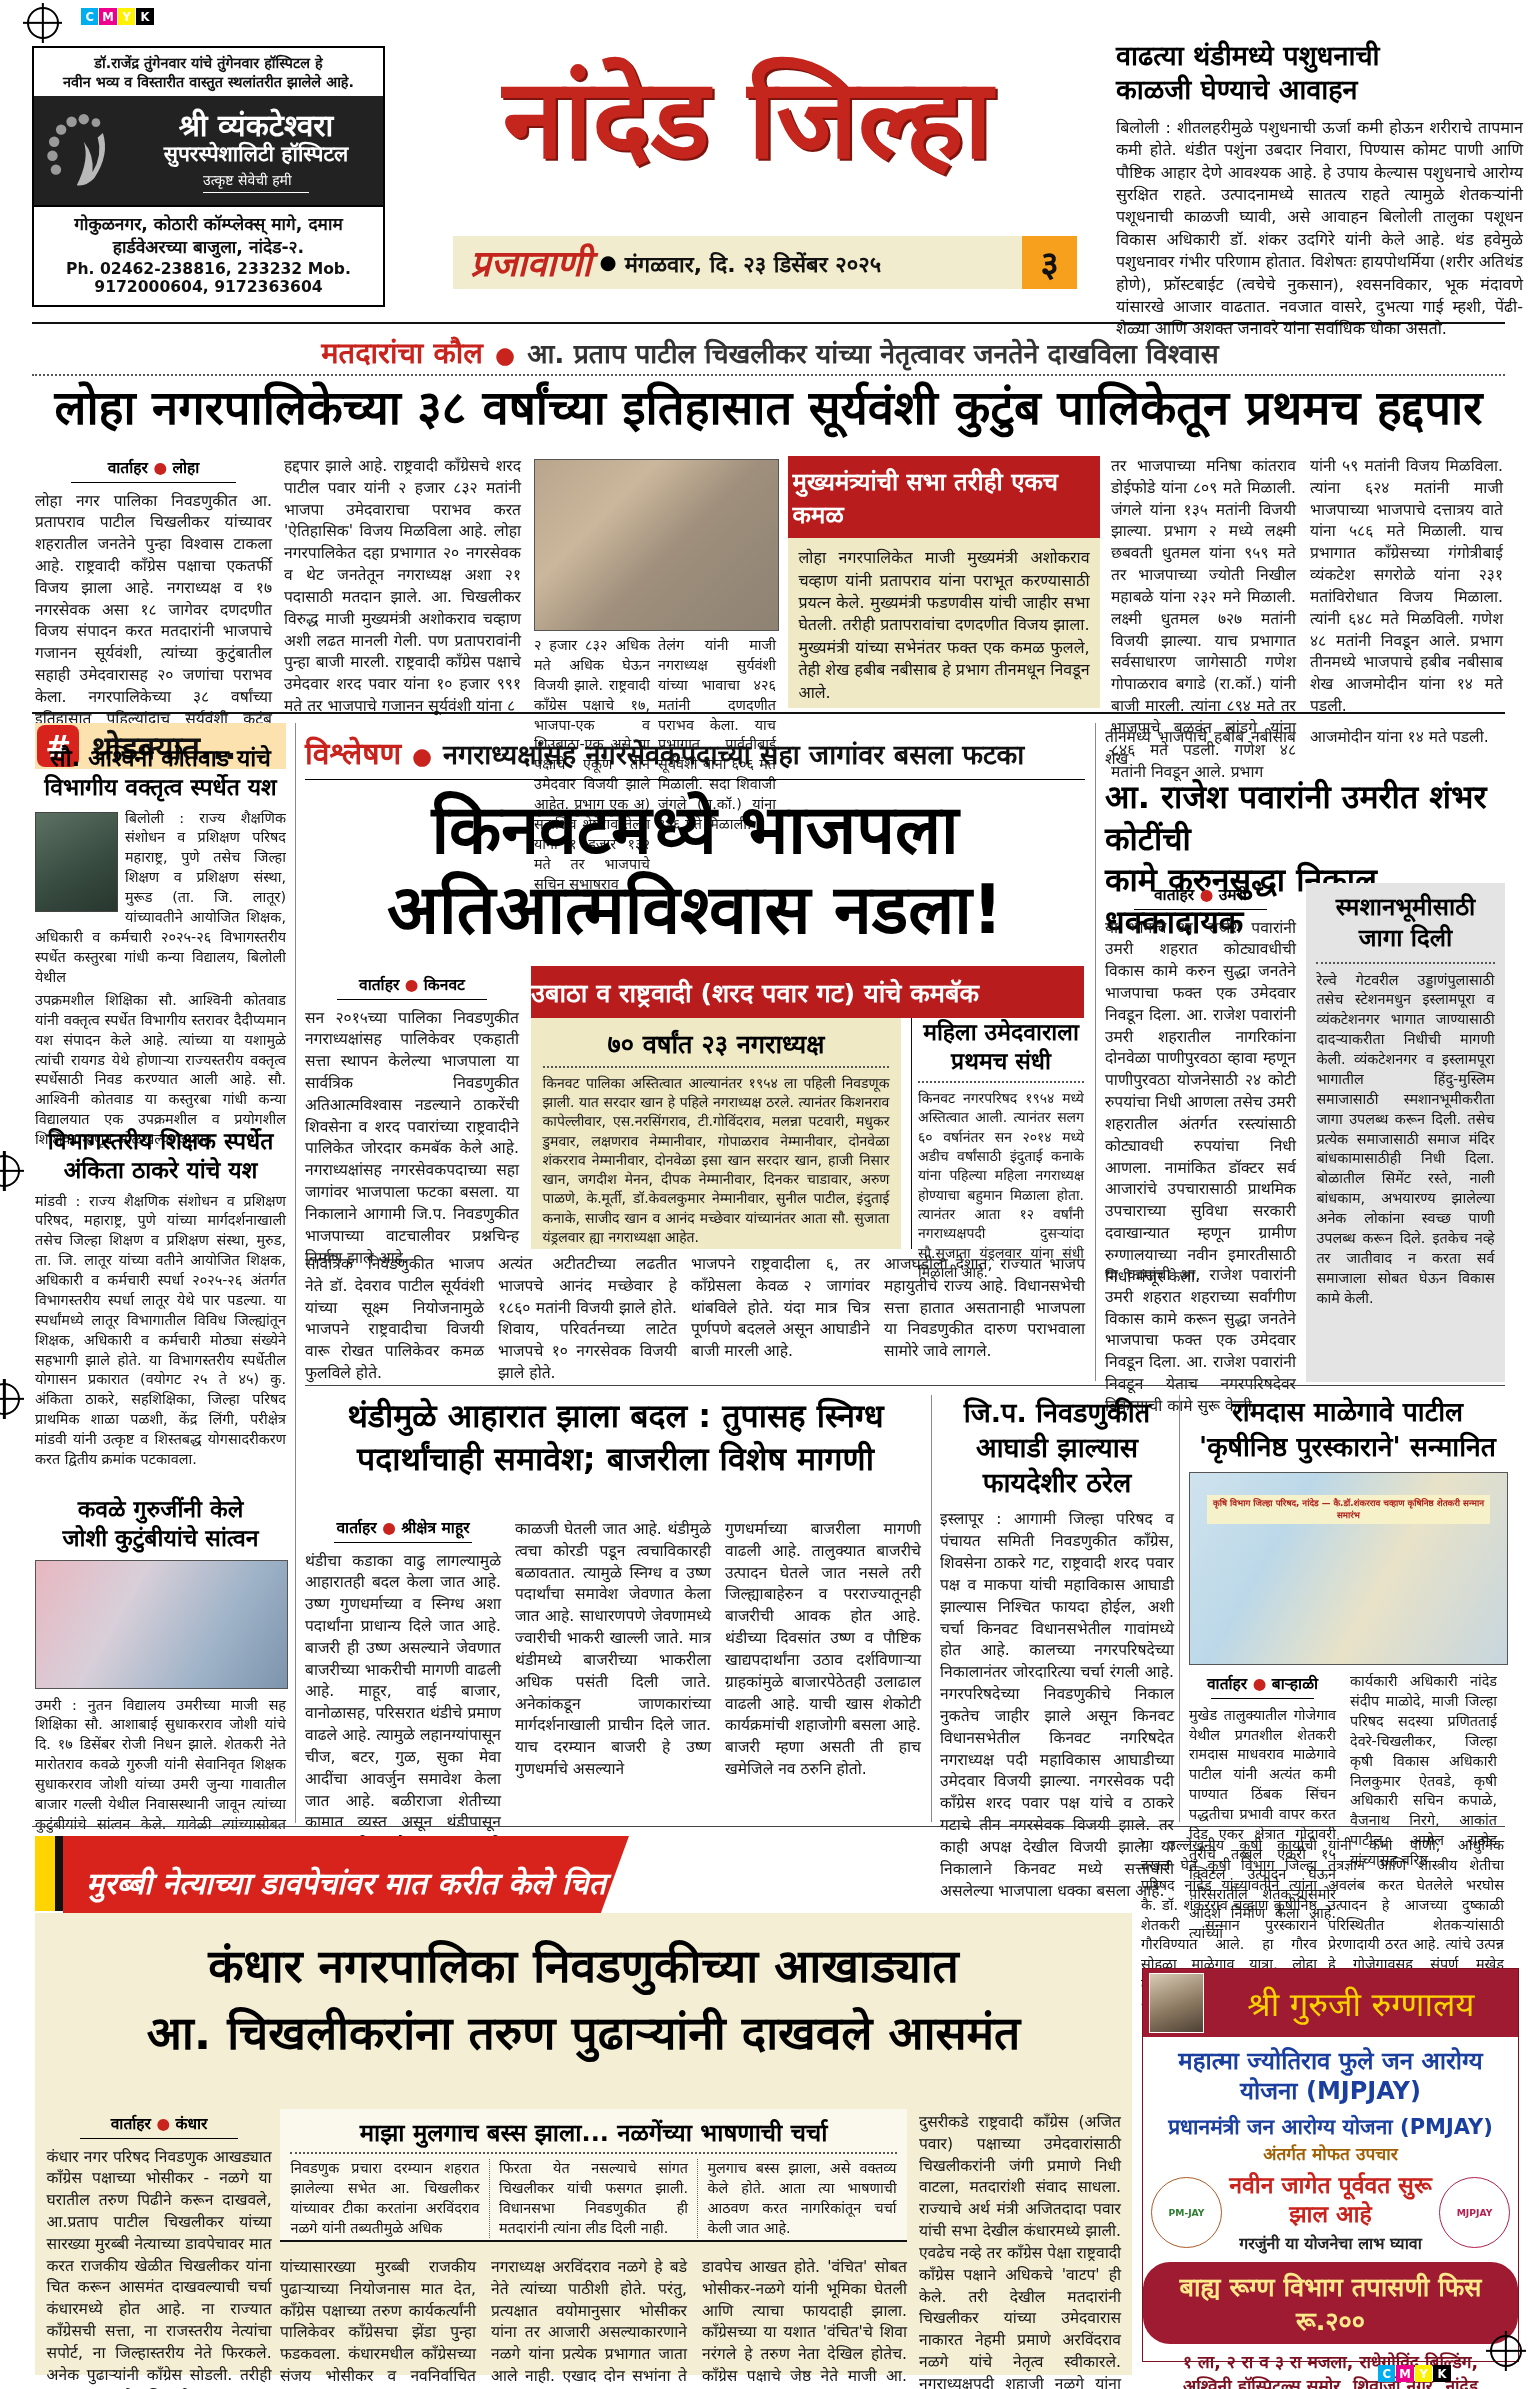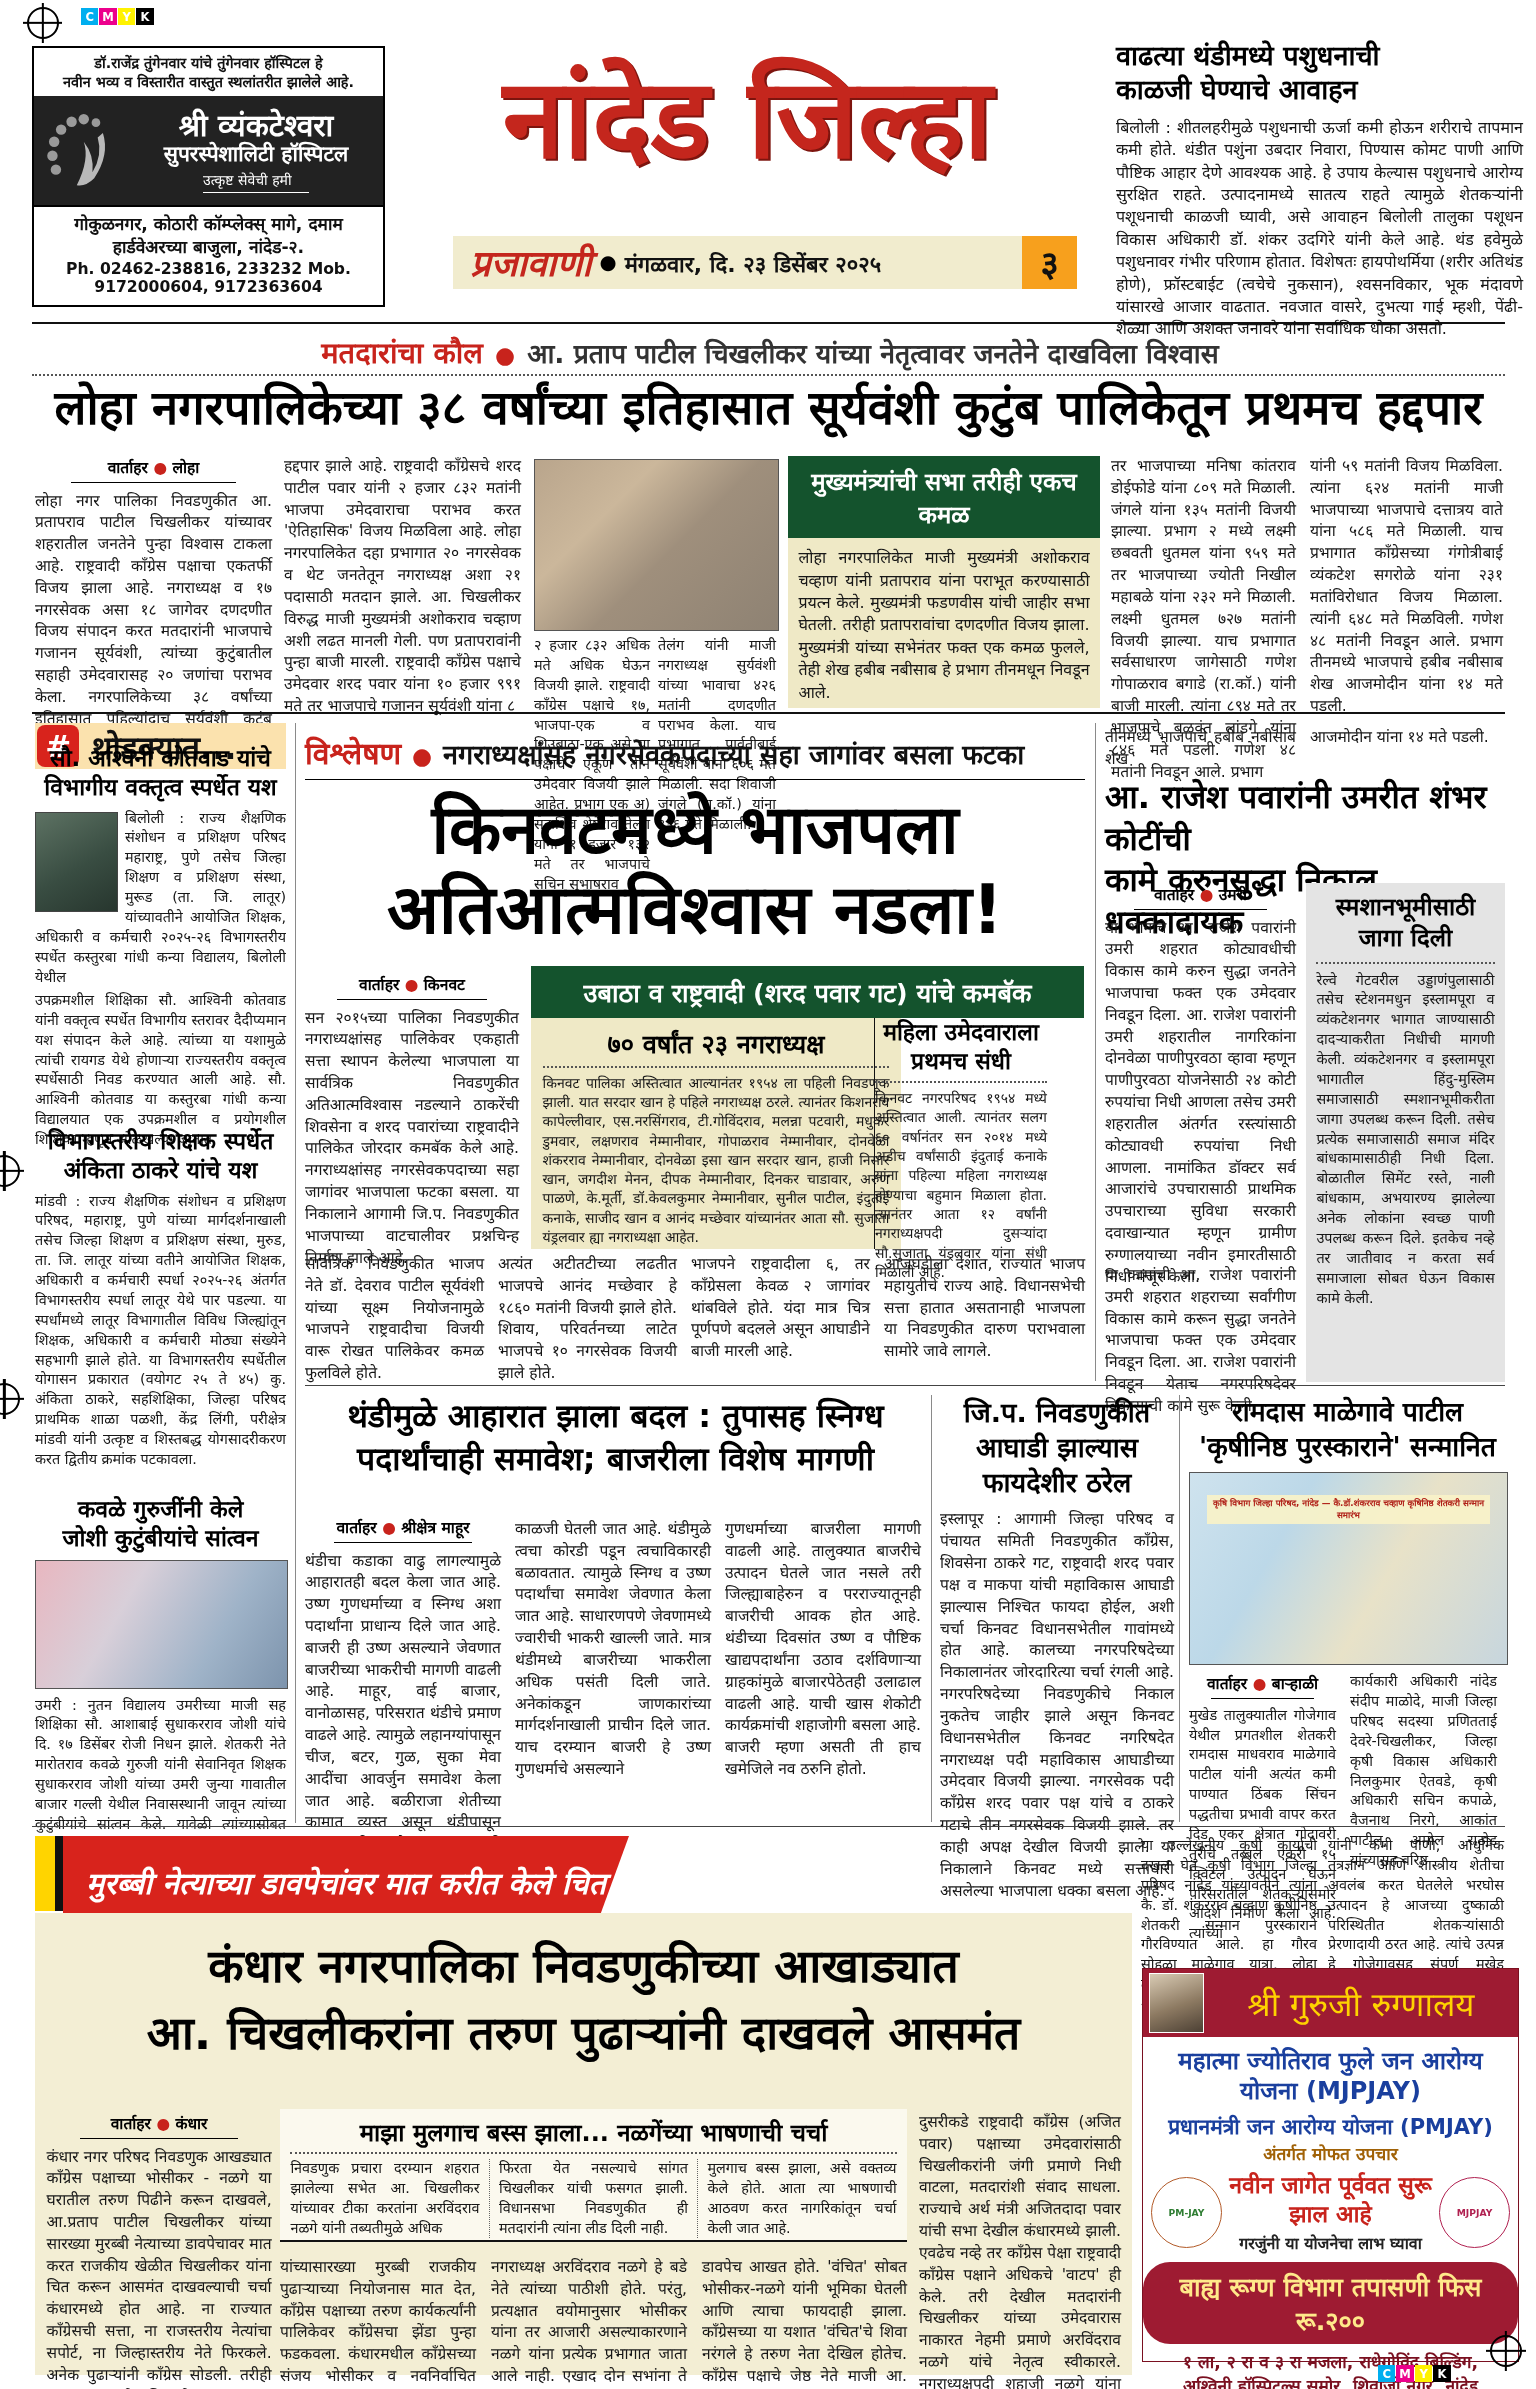--- a/index.html
+++ b/index.html
@@ -22,21 +22,21 @@
   .body-txt{font-size:15.6px;line-height:1.40;text-align:justify;color:#161616;}
   .body-sm{font-size:14.4px;line-height:1.38;text-align:justify;color:#161616;}
   .headline{font-weight:bold;color:#000;text-align:center;}
   .byline{font-weight:bold;font-size:15.6px;text-align:center;color:#000;}
   .byline .reddot{color:#c8231c;}
   .byline-rule{border-bottom:1.7px solid #000;width:70%;margin:3.5px auto 0 auto;}
   .dotted-rule{border-top:2.3px dotted #555;}
   .vrule{width:1.2px;background:#8a8a8a;}
   .hrule{height:1.7px;background:#111;}
   
-  .red-band{background:#14532d;color:#fff;font-weight:bold;text-align:center;}
+  .red-band{background:#b91c1c;color:#fff;font-weight:bold;text-align:left;}
   .cream-box{background:#efe9c6;}
   .photo{background:linear-gradient(135deg,#b9a58c 0%,#cbb79b 30%,#9f8f7c 55%,#8e8273 100%);}
   .photo-room{background:linear-gradient(120deg,#e8b7c0 0%,#d8cfd9 35%,#9fb3c8 70%,#7d94ad 100%);}
   .photo-portrait{background:linear-gradient(150deg,#5d7263 0%,#394d42 55%,#27362e 100%);}
   .photo-stage{background:linear-gradient(120deg,#cfe3ee 0%,#bcd8e8 30%,#e8e2c8 60%,#c7d6de 100%);}
 </style>
 </head>
 <body>
 
 <div class="page">
@@ -192,21 +192,21 @@
     <div class="body-txt" style="margin-top:8px;">सन २०१५च्या पालिका निवडणुकीत नगराध्यक्षांसह पालिकेवर एकहाती सत्ता स्थापन केलेल्या भाजपाला या सार्वत्रिक निवडणुकीत अतिआत्मविश्वास नडल्याने ठाकरेंची शिवसेना व शरद पवारांच्या राष्ट्रवादीने पालिकेत जोरदार कमबॅक केले आहे. नगराध्यक्षांसह नगरसेवकपदाच्या सहा जागांवर भाजपाला फटका बसला. या निकालाने आगामी जि.प. निवडणुकीत भाजपाच्या वाटचालीवर प्रश्नचिन्ह निर्माण झाले आहे.</div>
   </div>
 
   <div class="abs red-band" style="left:531px;top:966px;width:553px;font-size:25.4px;padding:9.2px 0;">उबाठा व राष्ट्रवादी (शरद पवार गट) यांचे कमबॅक</div>
 
   <div class="abs cream-box" style="left:531px;top:1018px;width:370px;height:231px;padding:8px 11.6px;box-sizing:border-box;">
     <div class="headline" style="font-size:25.4px;">७० वर्षांत २३ नगराध्यक्ष</div>
     <div class="dotted-rule" style="margin:5.8px 0;"></div>
     <div class="body-sm" style="font-size:14px;">किनवट पालिका अस्तित्वात आल्यानंतर १९५४ ला पहिली निवडणूक झाली. यात सरदार खान हे पहिले नगराध्यक्ष ठरले. त्यानंतर किशनराव कापेल्लीवार, एस.नरसिंगराव, टी.गोविंदराव, मलन्ना पटवारी, मधुकर डुमवार, लक्षणराव नेम्मानीवार, गोपाळराव नेम्मानीवार, दोनवेळा शंकरराव नेम्मानीवार, दोनवेळा इसा खान सरदार खान, हाजी निसार खान, जगदीश मेनन, दीपक नेम्मानीवार, दिनकर चाडावार, अरुण पाळणे, के.मूर्ती, डॉ.केवलकुमार नेम्मानीवार, सुनील पाटील, इंदुताई कनाके, साजीद खान व आनंद मच्छेवार यांच्यानंतर आता सौ. सुजाता यंड्रलवार ह्या नगराध्यक्षा आहेत.</div>
   </div>
-  <div class="abs" style="left:874px;top:1018px;width:173px;height:231px;border-left:1.7px solid #111;padding-left:0;box-sizing:border-box;">
+  <div class="abs" style="left:911px;top:1018px;width:173px;height:231px;border-left:1.7px solid #111;padding-left:6px;box-sizing:border-box;">
     <div class="headline" style="font-size:23px;line-height:1.25;">
       <div>महिला उमेदवाराला</div>
       <div>प्रथमच संधी</div>
     </div>
     <div class="dotted-rule" style="margin:5.8px 0;"></div>
     <div class="body-sm" style="font-size:14px;">किनवट नगरपरिषद १९५४ मध्ये अस्तित्वात आली. त्यानंतर सलग ६० वर्षानंतर सन २०१४ मध्ये अडीच वर्षांसाठी इंदुताई कनाके यांना पहिल्या महिला नगराध्यक्ष होण्याचा बहुमान मिळाला होता. त्यानंतर आता १२ वर्षांनी नगराध्यक्षपदी दुसऱ्यांदा सौ.सुजाता यंड्रलवार यांना संधी मिळाली आहे.</div>
   </div>
 
   <div class="abs body-txt" style="left:305px;top:1254px;width:179px;">सार्वत्रिक निवडणुकीत भाजप नेते डॉ. देवराव पाटील सूर्यवंशी यांच्या सूक्ष्म नियोजनामुळे भाजपने राष्ट्रवादीचा विजयी वारू रोखत पालिकेवर कमळ फुलविले होते.</div>
   <div class="abs body-txt" style="left:498px;top:1254px;width:179px;">अत्यंत अटीतटीच्या लढतीत भाजपचे आनंद मच्छेवार हे १८६० मतांनी विजयी झाले होते. शिवाय, परिवर्तनच्या लाटेत भाजपचे १० नगरसेवक विजयी झाले होते.</div>

